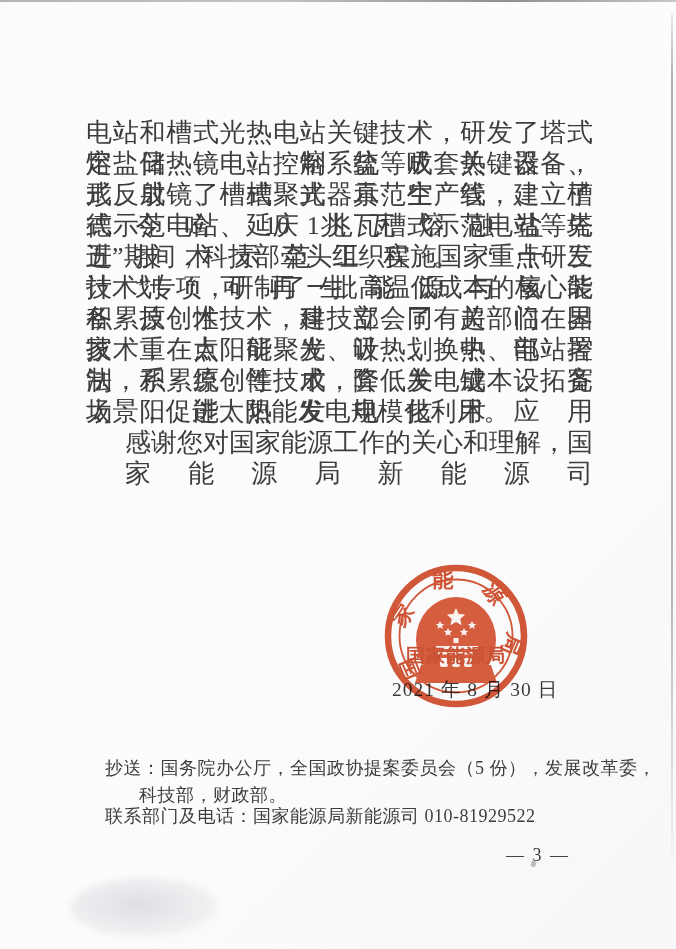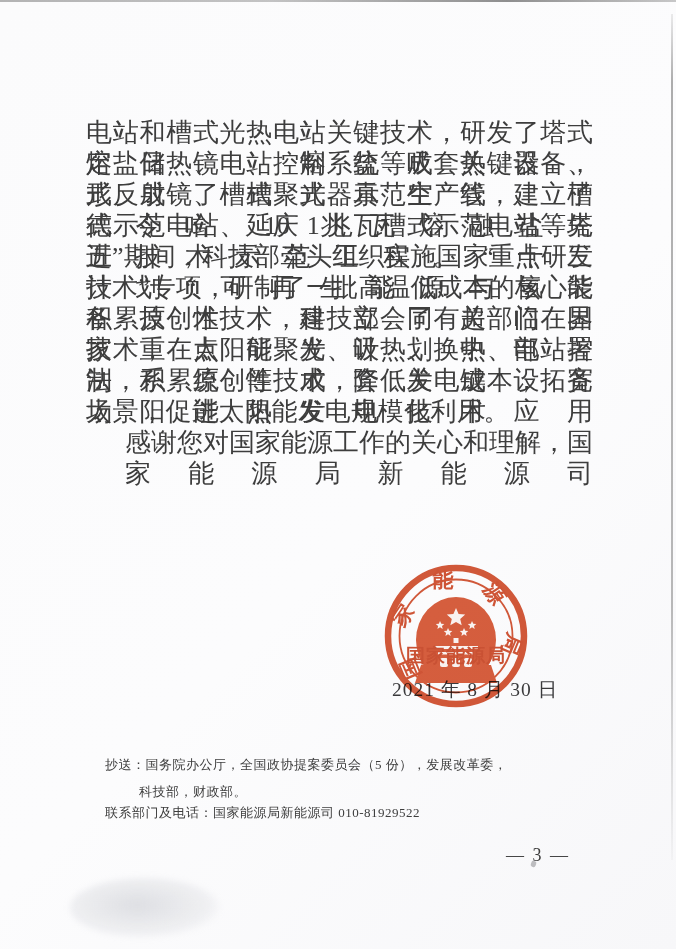--- a/index.html
+++ b/index.html
@@ -51,21 +51,21 @@
     position:absolute;left:381px;top:559px;width:150px;height:156px;
     mix-blend-mode:multiply;opacity:.93;
   }
   .date-line{
     position:absolute;left:392px;top:676px;
     font-size:19.5px;color:#3a3a3c;letter-spacing:1px;white-space:nowrap;
   }
   
   .footer-line{
     position:absolute;left:105px;
-    font-size:13px;color:#3d3d3d;letter-spacing:.5px;white-space:nowrap;
+    font-size:18px;color:#3d3d3d;letter-spacing:.5px;white-space:nowrap;
   }
   .cc1{top:756px;}
   .cc2{top:783px;left:139px;}
   .contact{top:804px;}
   .page-number{
     position:absolute;left:506px;top:845px;
     font-size:18px;color:#3d3d3d;letter-spacing:2px;white-space:nowrap;
   }
 </style>
 </head>

